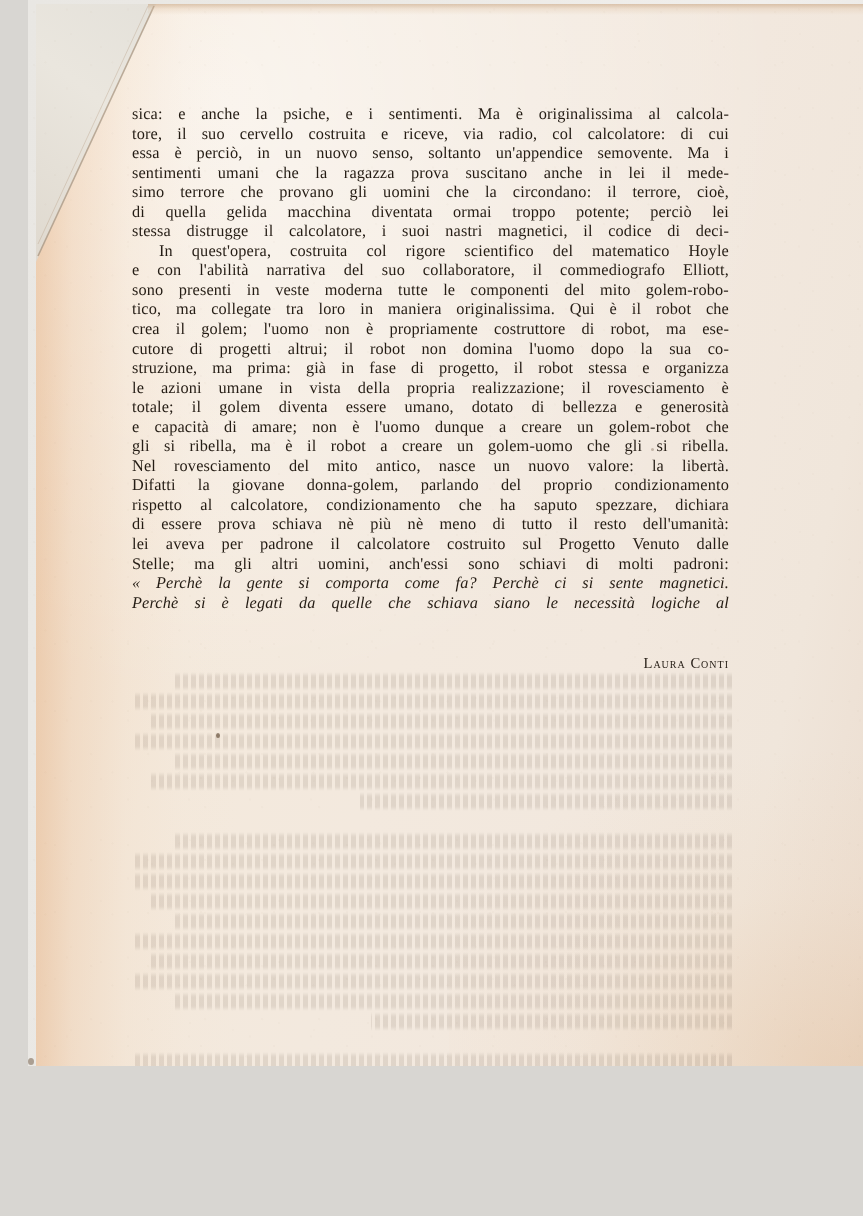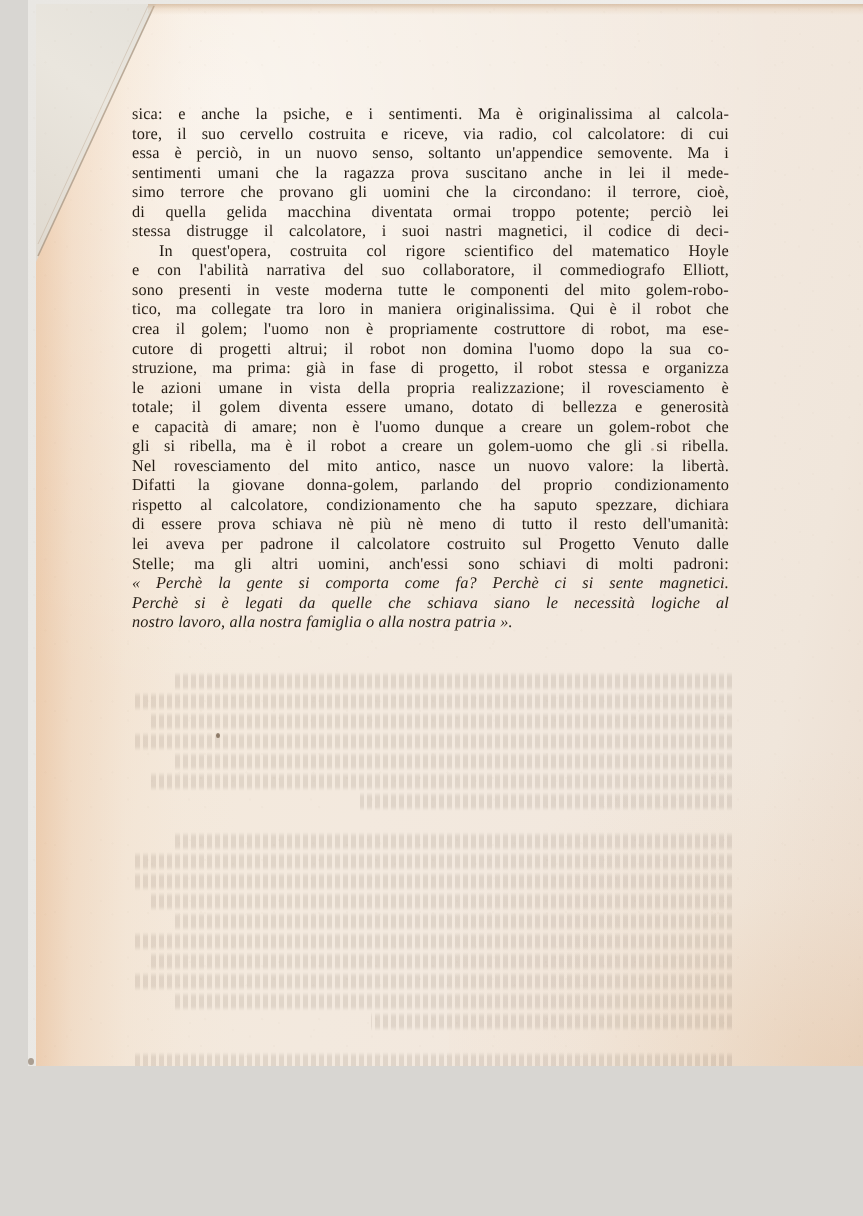--- a/index.html
+++ b/index.html
@@ -664,23 +664,23 @@
         <span>da</span>
         <span>quelle</span>
         <span>che</span>
         <span>schiava</span>
         <span>siano</span>
         <span>le</span>
         <span>necessità</span>
         <span>logiche</span>
         <span>al</span>
       </div>
-      <div class="tline ital">nostro lavoro, alla nostra famiglia o alla nostra patria ».</div>
     </div>
 
+  <div class="signature">Laura Conti</div>
 
   <div class="speck" style="left:188px; top:733px; width:4px; height:5px;"></div>
   <div class="speck" style="left:178px; top:1127px; width:5px; height:5px;"></div>
   <div class="speck" style="left:188px; top:1120px; width:3px; height:3px;"></div>
   <div class="smudge" style="left:155px; top:1180px; width:16px; height:5px; transform:rotate(-22deg);"></div>
   <div class="smudge" style="left:168px; top:1183px; width:9px; height:4px; transform:rotate(-14deg);"></div>
   <div class="speck" style="left:0px; top:1058px; width:6px; height:7px; opacity:0.5;"></div>
   <div class="speck" style="left:623px; top:448px; width:3px; height:3px; opacity:0.35;"></div>
 
   <div class="folio">

